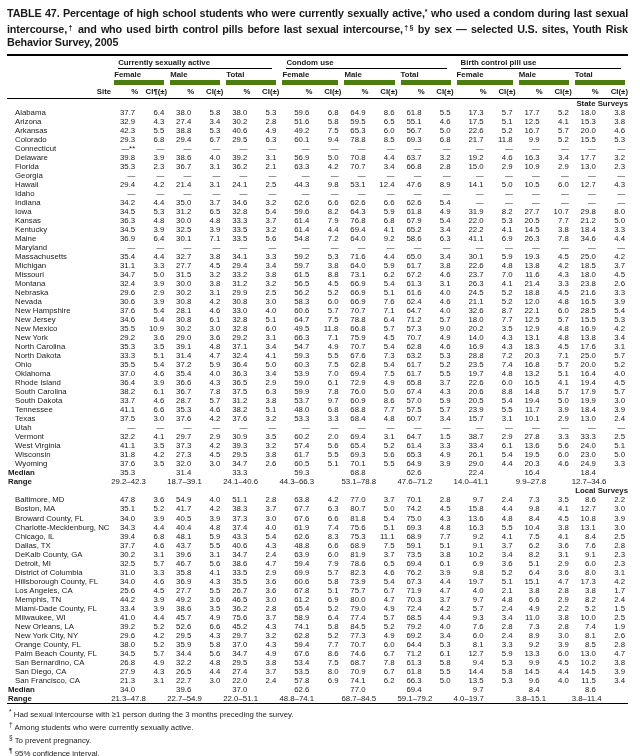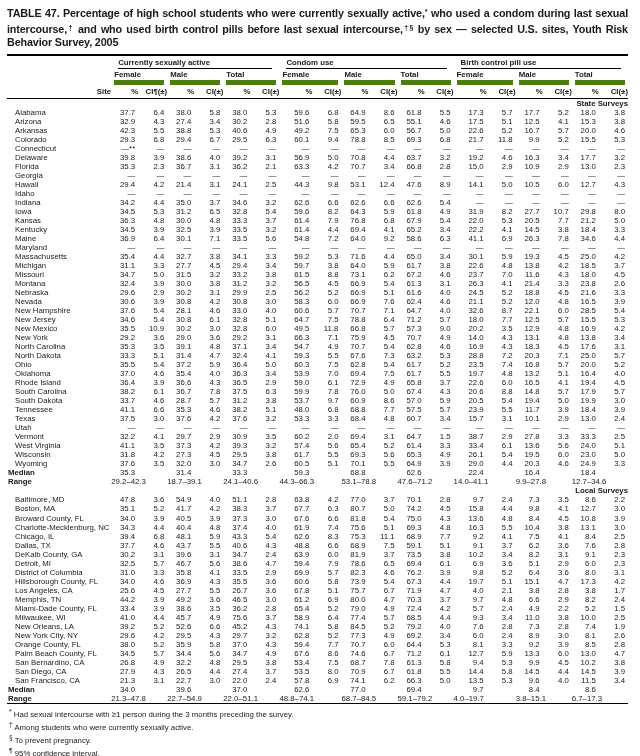--- a/index.html
+++ b/index.html
@@ -1464,21 +1464,21 @@
         <tr>
           <td class="site sum-label">Range</td>
           <td class="pair" colspan="2">21.3–47.8</td>
           <td class="pair" colspan="2">22.7–54.9</td>
           <td class="pair" colspan="2">22.0–51.1</td>
           <td class="pair" colspan="2">48.8–74.1</td>
           <td class="pair" colspan="2">68.7–84.5</td>
           <td class="pair" colspan="2">59.1–79.2</td>
           <td class="pair" colspan="2">4.0–19.7</td>
           <td class="pair" colspan="2">3.8–15.1</td>
-          <td class="pair" colspan="2">6.7–17.3</td>
+          <td class="pair" colspan="2">3.8–11.4</td>
         </tr>
       </tbody>
   </table>
 
   <div class="footnotes">
       <div class="fn"><span class="mark">*</span> Had sexual intercourse with ≥1 person during the 3 months preceding the survey.</div>
       <div class="fn"><span class="mark">†</span> Among students who were currently sexually active.</div>
       <div class="fn"><span class="mark">§</span> To prevent pregnancy.</div>
       <div class="fn"><span class="mark">¶</span> 95% confidence interval.</div>
       <div class="fn"> Not available.</div>

